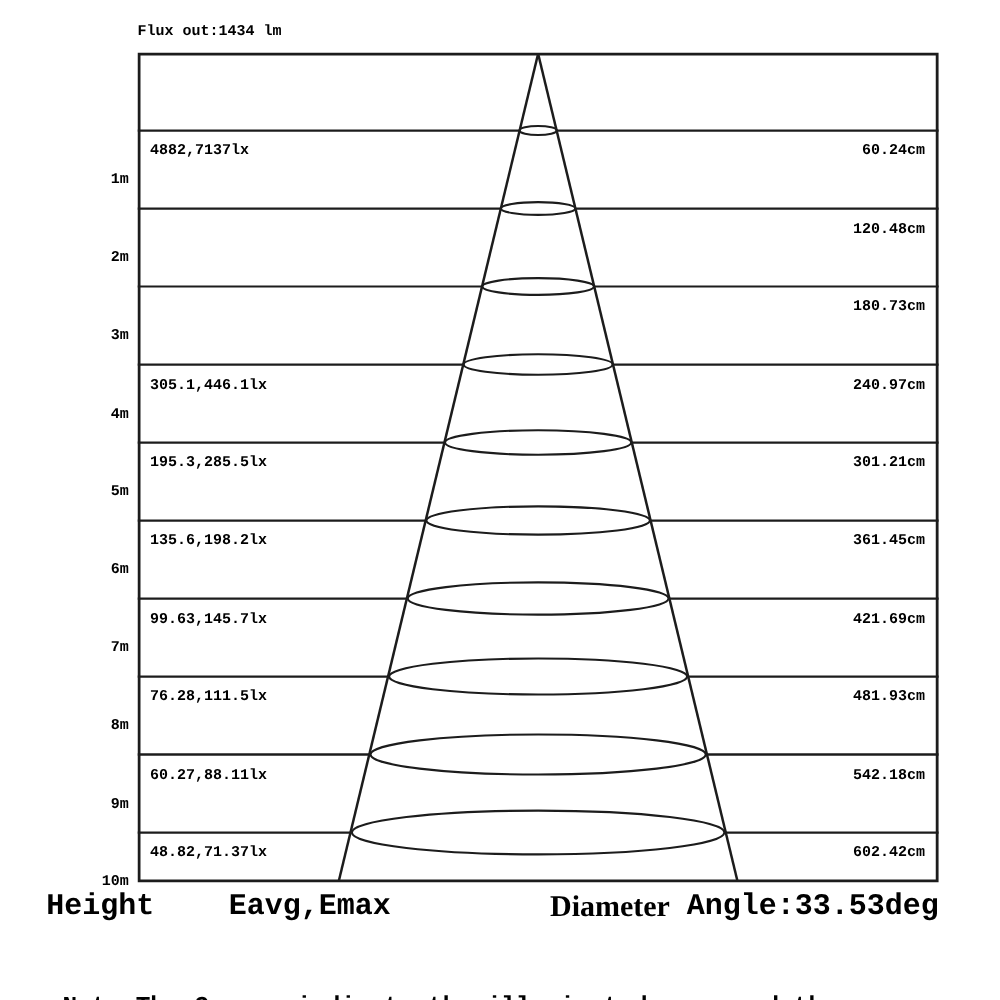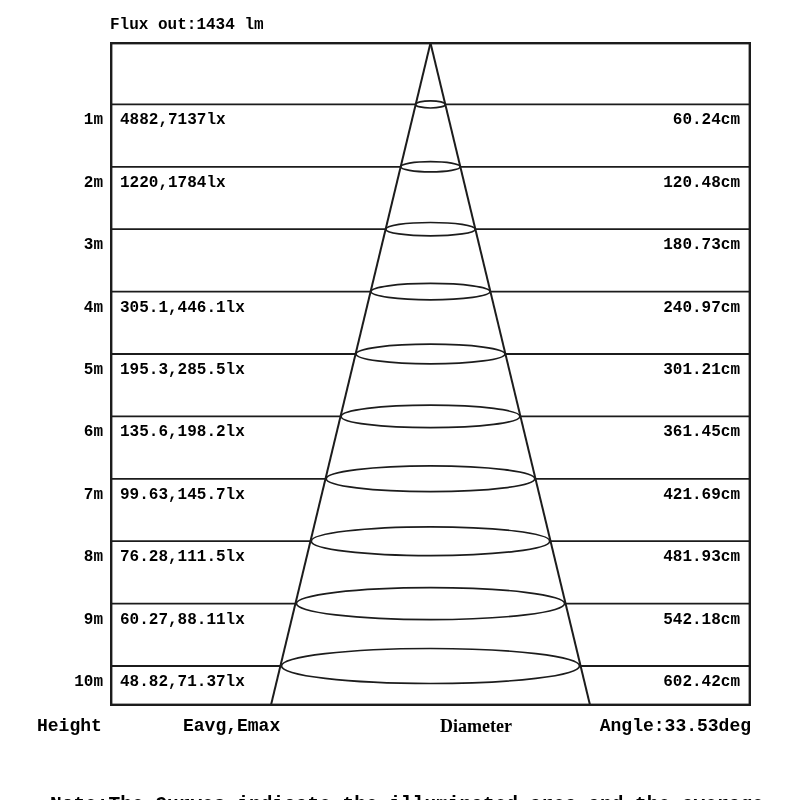--- a/index.html
+++ b/index.html
@@ -6,26 +6,26 @@
   #stage {
     position: relative;
     width: 800px;
     height: 800px;
     background: #ffffff;
     font-family: "Liberation Mono", "DejaVu Sans Mono", monospace;
     font-weight: 700;
     color: #000000;
     overflow: hidden;
   }
-  .txt { position: absolute; font-size: 16px; line-height: 20px; white-space: pre; }
+  .txt { position: absolute; font-size: 12px; line-height: 20px; white-space: pre; }
   .title { left: 110px; top: 15px; }
-  .h-label   { left: 28px;  width: 75px;  text-align: right; }
+  .h-label   { left: 28px;  width: 75px;  text-align: right; margin-top: 23px; }
   .lux-label { left: 120px; }
   .dia-label { left: 440px; width: 300px; text-align: right; }
-  .footer-txt { position: absolute; font-size: 18px; line-height: 18px; top: 717px; white-space: pre; }
+  .footer-txt { position: absolute; font-size: 24px; line-height: 18px; top: 717px; white-space: pre; }
   .f-height   { left: 37px; }
   .f-eavg     { left: 183px; text-align: center; }
   .f-angle    { left: 110px; width: 641px; text-align: right; }
   .f-diameter { left: 440px; width: 300px; text-align: left; font-family: Liberation Serif, serif; }
   .note {
     position: absolute; left: 50px; top: 745px;
     font-size: 19.5px; line-height: 24px; white-space: pre;
   }
   #cone-svg { position: absolute; left: 110px; top: 42px; }
   .grid  { stroke: #1c1c1c; stroke-width: 1.8; }
@@ -77,21 +77,20 @@
   <div class="txt h-label" style="top:235px">3m</div>
   <div class="txt h-label" style="top:298px">4m</div>
   <div class="txt h-label" style="top:360px">5m</div>
   <div class="txt h-label" style="top:422px">6m</div>
   <div class="txt h-label" style="top:485px">7m</div>
   <div class="txt h-label" style="top:547px">8m</div>
   <div class="txt h-label" style="top:610px">9m</div>
   <div class="txt h-label" style="top:672px">10m</div>
 
   <div class="txt lux-label" style="top:110px">4882,7137lx</div>
-  <div class="txt lux-label" style="top:173px">1220,1784lx</div>
   <div class="txt lux-label" style="top:298px">305.1,446.1lx</div>
   <div class="txt lux-label" style="top:360px">195.3,285.5lx</div>
   <div class="txt lux-label" style="top:422px">135.6,198.2lx</div>
   <div class="txt lux-label" style="top:485px">99.63,145.7lx</div>
   <div class="txt lux-label" style="top:547px">76.28,111.5lx</div>
   <div class="txt lux-label" style="top:610px">60.27,88.11lx</div>
   <div class="txt lux-label" style="top:672px">48.82,71.37lx</div>
 
   <div class="txt dia-label" style="top:110px">60.24cm</div>
   <div class="txt dia-label" style="top:173px">120.48cm</div>

